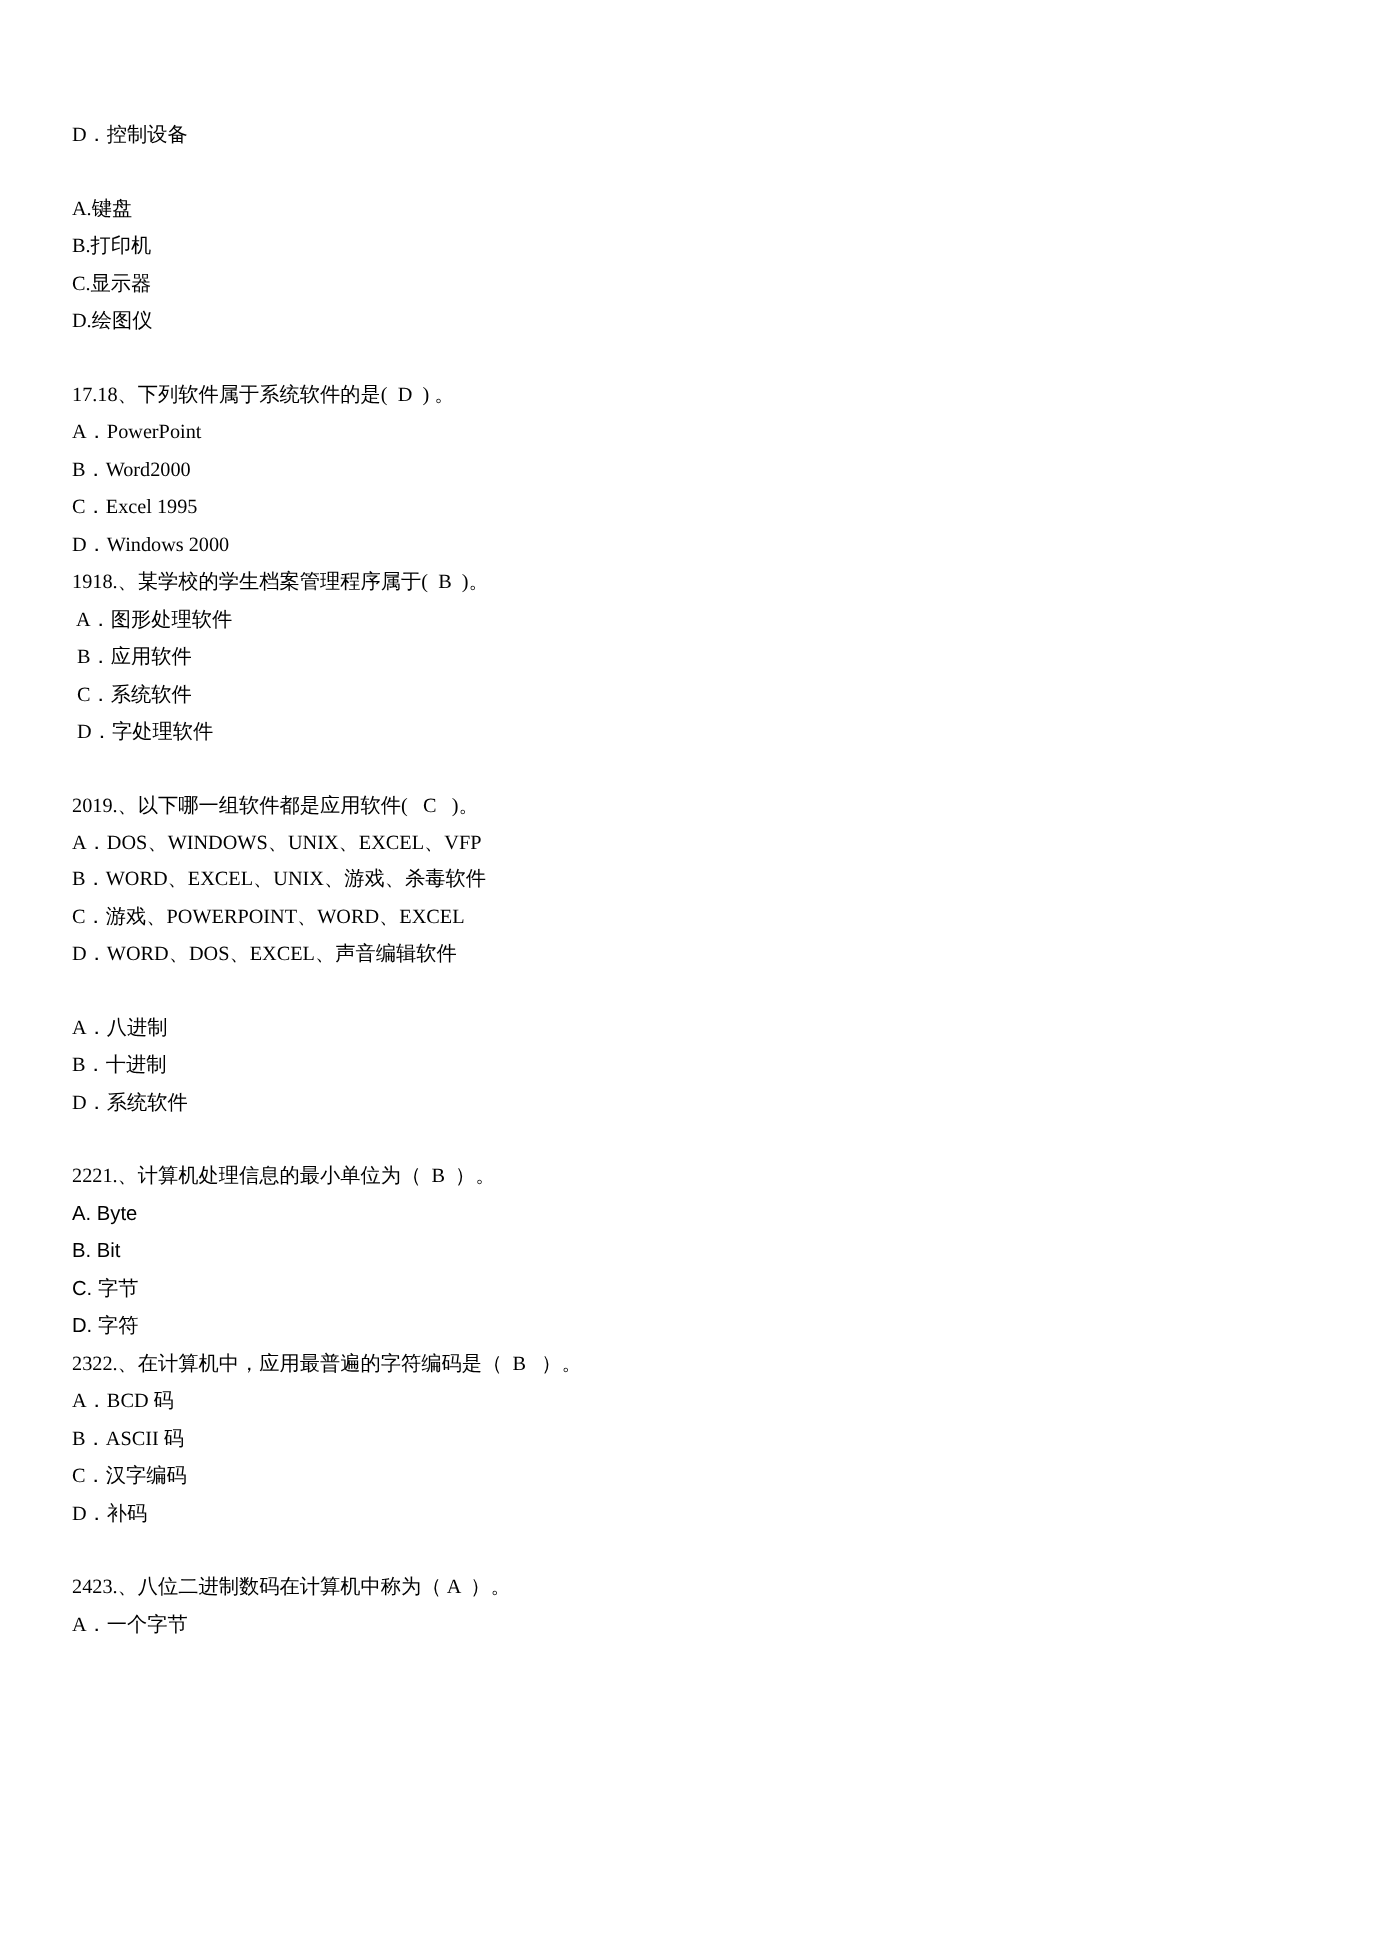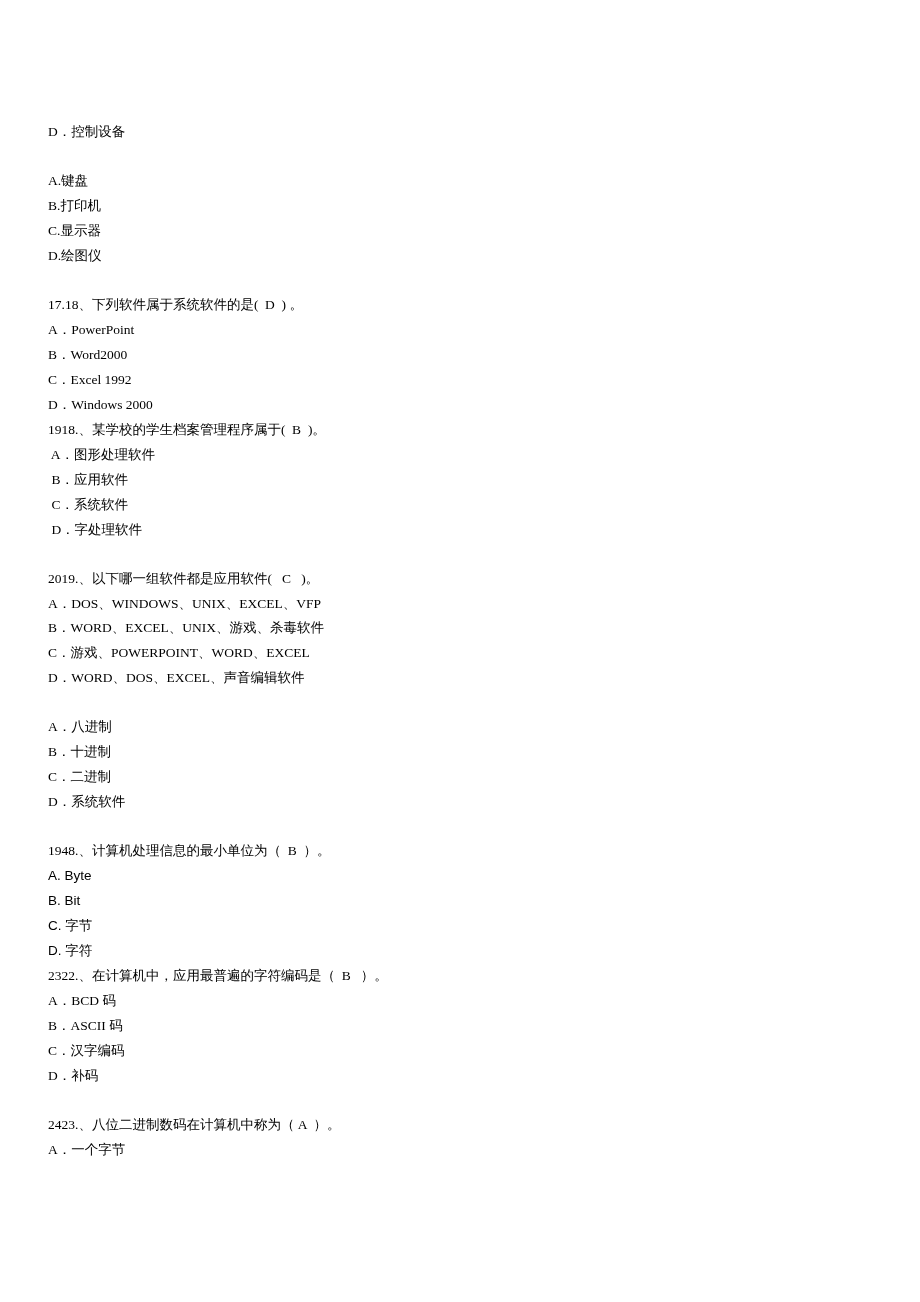--- a/index.html
+++ b/index.html
@@ -6,21 +6,21 @@
       margin: 0;
       padding: 0;
       background: #ffffff;
       font-family: "SimSun", "宋体", serif;
       font-size: 13.5px;
       color: #000;
       line-height: 1.85;
       width: 920px;
     }
     .page {
-      padding: 120px 48px 60px 48px;
+      padding: 78px 48px 60px 48px;
     }
     .line {
       white-space: pre;
     }
     .en {
       font-family: "SimSun", "宋体", "Times New Roman", serif;
     }
     .spacer {
       height: 24px;
     }
@@ -40,46 +40,45 @@
   <div class="line">A.键盘</div>
   <div class="line">B.打印机</div>
   <div class="line">C.显示器</div>
   <div class="line">D.绘图仪</div>
 
   <div class="spacer"></div>
 
   <div class="line">17.18、下列软件属于系统软件的是(  D  ) 。</div>
   <div class="line en">A．PowerPoint</div>
   <div class="line en">B．Word2000</div>
-  <div class="line en">C．Excel 1992</div>
+  <div class="line en">C．Excel 1995</div>
   <div class="line en">D．Windows 2000</div>
   <div class="line">1918.、某学校的学生档案管理程序属于(  B  )。</div>
   <div class="line"> A．图形处理软件</div>
   <div class="line"> B．应用软件</div>
   <div class="line"> C．系统软件</div>
   <div class="line"> D．字处理软件</div>
 
   <div class="spacer"></div>
 
   <div class="line">2019.、以下哪一组软件都是应用软件(   C   )。</div>
   <div class="line en">A．DOS、WINDOWS、UNIX、EXCEL、VFP</div>
   <div class="line en">B．WORD、EXCEL、UNIX、游戏、杀毒软件</div>
   <div class="line en">C．游戏、POWERPOINT、WORD、EXCEL</div>
   <div class="line en">D．WORD、DOS、EXCEL、声音编辑软件</div>
 
   <div class="spacer"></div>
 
   <div class="line">A．八进制</div>
   <div class="line">B．十进制</div>
-  <div class="line">C．二进制</div>
   <div class="line">D．系统软件</div>
 
   <div class="spacer"></div>
 
-  <div class="line">1948.、计算机处理信息的最小单位为（  B  ）。</div>
+  <div class="line">2221.、计算机处理信息的最小单位为（  B  ）。</div>
   <div class="line mixed">A. Byte</div>
   <div class="line mixed">B. Bit</div>
   <div class="line mixed">C. 字节</div>
   <div class="line mixed">D. 字符</div>
   <div class="line">2322.、在计算机中，应用最普遍的字符编码是（  B   ）。</div>
   <div class="line en">A．BCD 码</div>
   <div class="line en">B．ASCII 码</div>
   <div class="line">C．汉字编码</div>
   <div class="line">D．补码</div>
 

